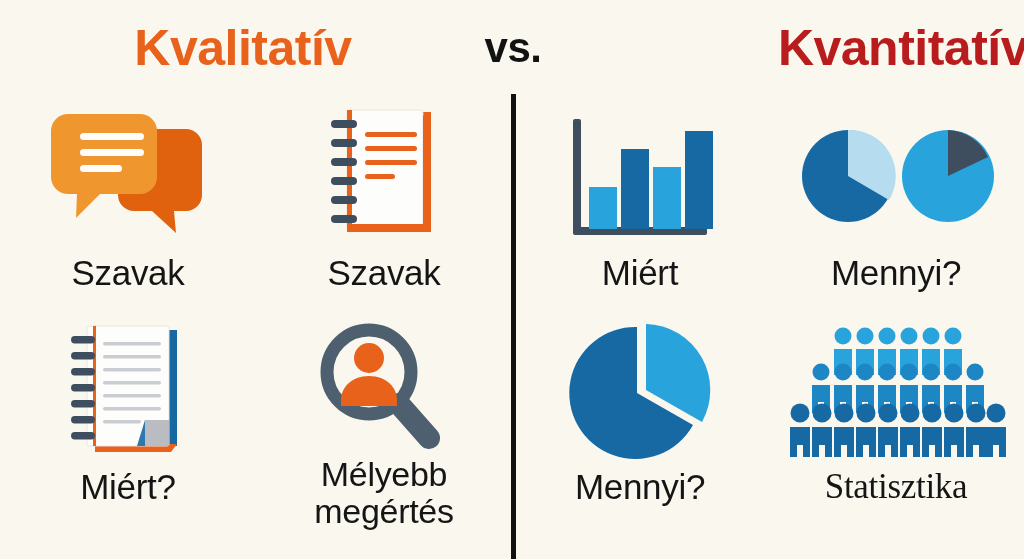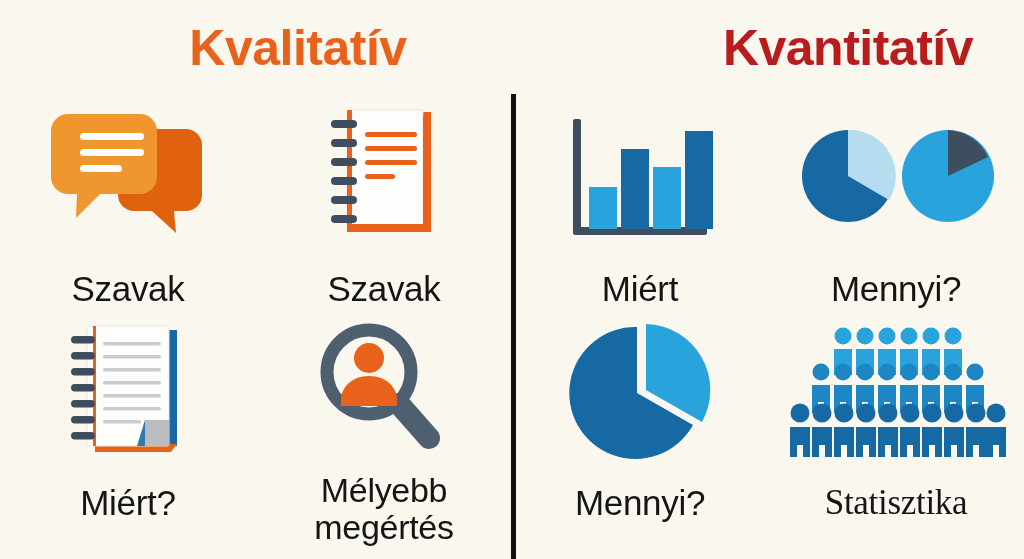--- a/index.html
+++ b/index.html
@@ -79,21 +79,21 @@
     align-items: center;
     justify-content: flex-start;
   }
   .cell-art {
     height: 150px;
     display: flex;
     align-items: center;
     justify-content: center;
   }
   .cell-label {
-    margin-top: 16px;
+    margin-top: 0;
     font-size: 35px;
     color: #151515;
     text-align: center;
     line-height: 1.08;
     white-space: pre-line;
     letter-spacing: -0.3px;
   }
   .c00 { left: 0px;   top: 8px; }
   .c01 { left: 256px; top: 8px; }
   .c02 { left: 512px; top: 8px; }
@@ -106,20 +106,21 @@
   .c11 .cell-label { font-size: 34px; }
   svg { display: block; overflow: visible; }
 </style>
 </head>
 <body>
 
 <div id="infographic">
 
   <div class="header">
     <div class="title-word title-left">Kvalitatív</div>
+    <div class="title-word title-vs">vs.</div>
     <div class="title-word title-right">Kvantitatív</div>
   </div>
 
   <div class="divider"></div>
 
   <div class="grid">
 
     <div class="cell c00">
       <div class="cell-art">
         <svg width="180" height="150" viewBox="0 0 180 150">

